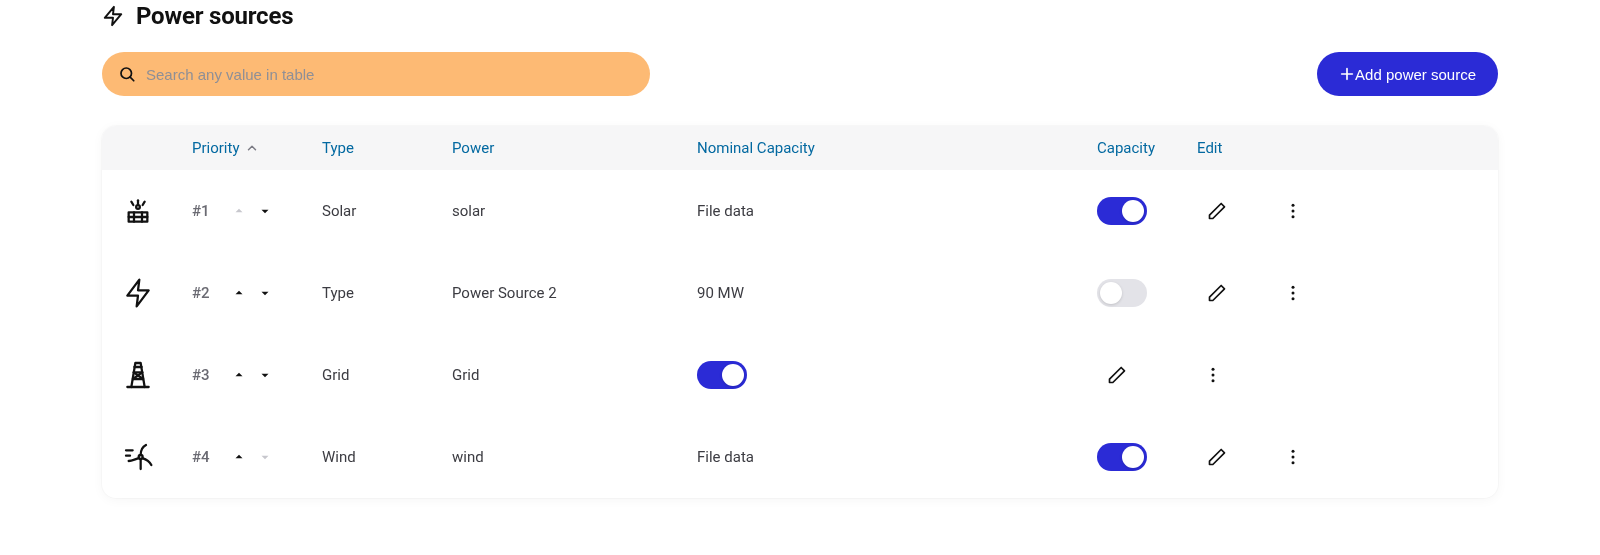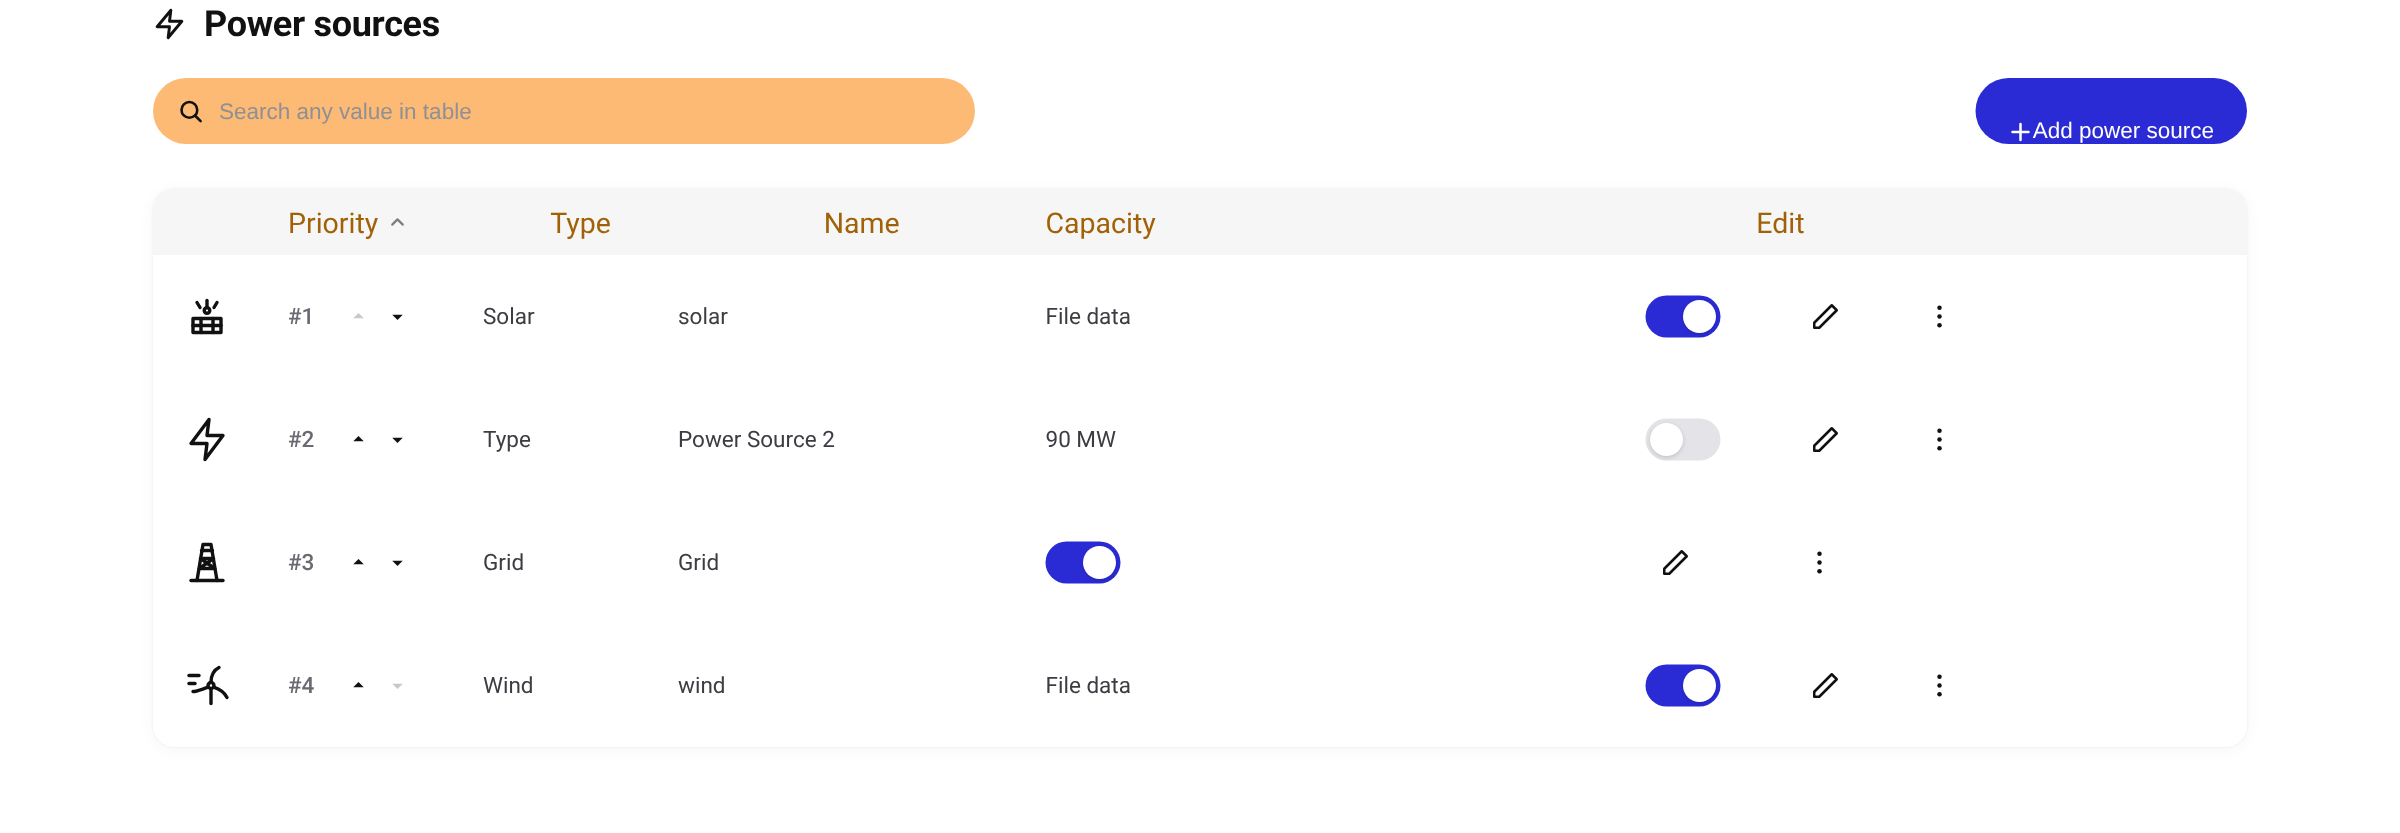--- a/index.html
+++ b/index.html
@@ -53,21 +53,21 @@
     background: transparent;
     font-size: 15px;
     color: #333;
     width: 100%;
   }
   .search input::placeholder { color: #8f8f96; }
   .search-icon svg { display:block; }
 
   .add-btn {
     display: inline-flex;
-    align-items: flex-end;
+    align-items: center;
     background: #2b2bd6;
     color: #fff;
     border: none;
     height: 44px;
     padding: 0 22px;
     border-radius: 22px;
     font-size: 15px;
     font-weight: 500;
     cursor: pointer;
   }
@@ -80,23 +80,22 @@
     box-shadow: 0 2px 12px rgba(0,0,0,0.04), 0 0 0 1px rgba(0,0,0,0.02);
     overflow: hidden;
   }
   .thead {
     display: grid;
     grid-template-columns: 70px 130px 130px 245px 400px 100px 80px 60px;
     align-items: center;
     height: 44px;
     background: #f6f6f7;
     padding: 0 20px 0 20px;
-    color: #a16207;
-    font-size: 19px;
-    text-align: center;
+    color: #0369a1;
+    font-size: 15px;
   }
   .thead .col-priority {
     display: flex; align-items: center; gap: 6px;
   }
   .thead .sort-up svg { display:block; }
 
   .trow {
     display: grid;
     grid-template-columns: 70px 130px 130px 245px 400px 100px 80px 60px;
     align-items: center;
@@ -194,21 +193,22 @@
       <div class="col-icon"></div>
       <div class="col-priority">
         <span>Priority</span>
         <span class="sort-up">
           <svg width="14" height="14" viewBox="0 0 24 24" fill="none" stroke="#7d7d86" stroke-width="2.5" stroke-linecap="round" stroke-linejoin="round">
               <polyline points="18 15 12 9 6 15"></polyline>
             </svg>
         </span>
       </div>
       <div class="col-type">Type</div>
-      <div class="col-name">Name</div>
+      <div class="col-name">Power</div>
+      <div class="col-cap">Nominal Capacity</div>
       <div class="col-enabled">Capacity</div>
       <div class="col-edit-hd">Edit</div>
     </div>
 
     <div id="tbody">
         <div class="trow">
           <div class="icon-cell col-icon">
             <svg width="32" height="32" viewBox="0 0 24 24" fill="none" stroke="#111" stroke-width="1.7" stroke-linecap="round" stroke-linejoin="round">
               <rect x="5" y="13" width="14" height="7" rx="0"></rect>
               <line x1="9" y1="13" x2="9" y2="20"></line>

